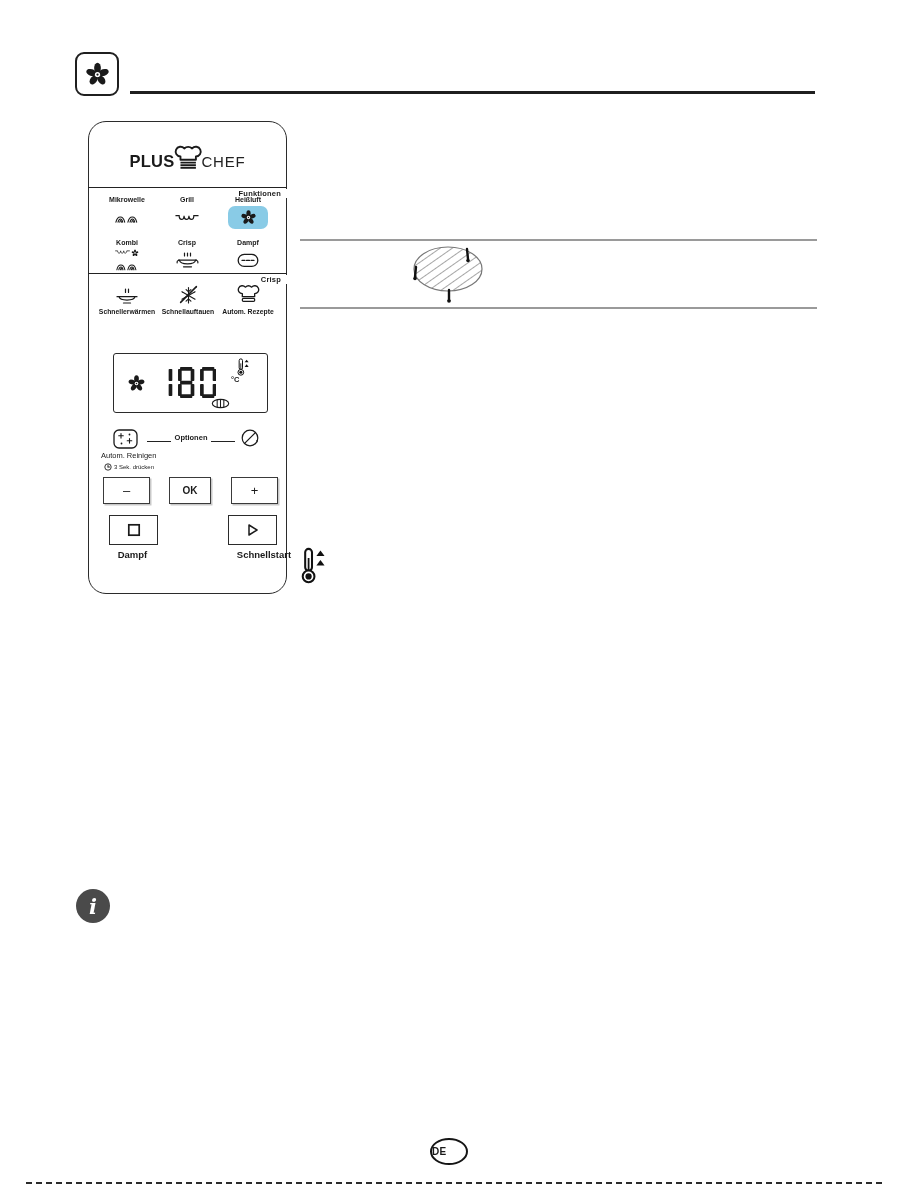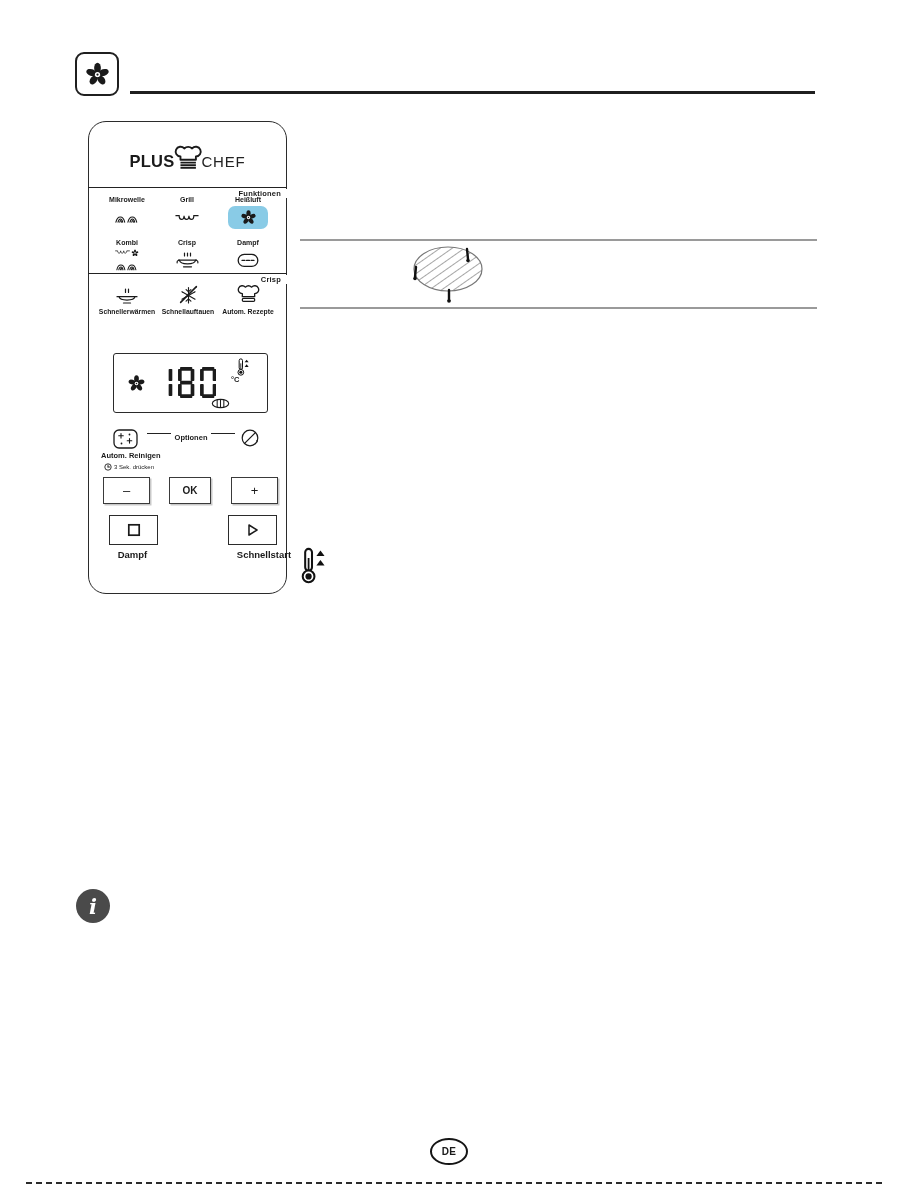--- a/index.html
+++ b/index.html
@@ -38,26 +38,26 @@
   .ex-label{font-size:6.8px;font-weight:700;margin-top:3px;white-space:nowrap}
 
   .lcd{position:absolute;left:24px;top:231px;width:153px;height:58px;border:1.8px solid #2b2b2b;border-radius:3px;background:#fff}
   .lcd-fan{position:absolute;left:13px;top:20px}
   .seg{position:absolute;left:42px;top:13px}
   .lcd-unit{position:absolute;left:117px;top:21px;font-size:7.5px;font-weight:700}
   .lcd-thermo{position:absolute;left:121px;top:4px}
   .lcd-turntable{position:absolute;left:97px;top:44px}
 
   .opt-clean{position:absolute;left:24px;top:307px}
-  .opt-divider{position:absolute;left:58px;top:311px;width:88px;display:flex;align-items:flex-start;gap:4px}
+  .opt-divider{position:absolute;left:58px;top:311px;width:88px;display:flex;align-items:flex-end;gap:4px}
   .opt-divider .line{flex:1;border-top:1.3px solid #222}
   .opt-divider span{font-size:7.5px;font-weight:700}
   .opt-sound{position:absolute;left:151px;top:306px}
 
-  .autoclean-label{position:absolute;left:12px;top:329px;font-size:7.5px;font-weight:700}
+  .autoclean-label{position:absolute;left:12px;top:329px;font-size:7.5px;font-weight:400}
   .autoclean-hint{position:absolute;left:15px;top:341px;font-size:6px;display:flex;align-items:center;gap:2px;color:#222}
 
   .btn{position:absolute;top:355px;height:25px;border:1.6px solid #3a3a3a;background:#fff;
     display:flex;align-items:center;justify-content:center;box-shadow:1.5px 1.5px 0 #c9c9c9}
   .btn-minus{left:14px;width:45px;font-size:13px}
   .btn-ok{left:80px;width:40px;font-size:10px;font-weight:700}
   .btn-plus{left:142px;width:45px;font-size:13px}
 
   .bigbtn{position:absolute;top:393px;width:47px;height:28px;border:1.8px solid #2b2b2b;background:#fff;
     display:flex;align-items:center;justify-content:center}
@@ -71,21 +71,21 @@
   .gray-line{position:absolute;left:300px;width:517px;height:2px;background:var(--grayline)}
   .gl-1{top:239px}.gl-2{top:307px}
   .rack{position:absolute;left:410px;top:243px}
   .thermo-big{position:absolute;left:297px;top:547px}
 
   .info-circle{position:absolute;left:76px;top:889px;width:34px;height:34px;border-radius:50%;
     background:#4a4a4a;color:#fff;display:flex;align-items:center;justify-content:center;
     font-family:"DejaVu Serif",serif;font-style:italic;font-weight:700;font-size:21px;line-height:1}
 
   .de-badge{position:absolute;left:430px;top:1138px;width:34px;height:23px;border:2px solid #151515;
-    border-radius:50%;display:flex;align-items:center;justify-content:center;
+    border-radius:50%;display:flex;align-items:center;justify-content:flex-start;
     font-size:10px;font-weight:700;letter-spacing:.3px;background:#fff}
 
   .cut-line{position:absolute;left:26px;right:26px;top:1182px;border-top:2px dashed #2b2b2b}
 </style>
 </head>
 <body>
 
 <svg width="0" height="0" style="position:absolute" aria-hidden="true">
   <defs>
     <symbol id="sym-fan" viewBox="0 0 24 24">

